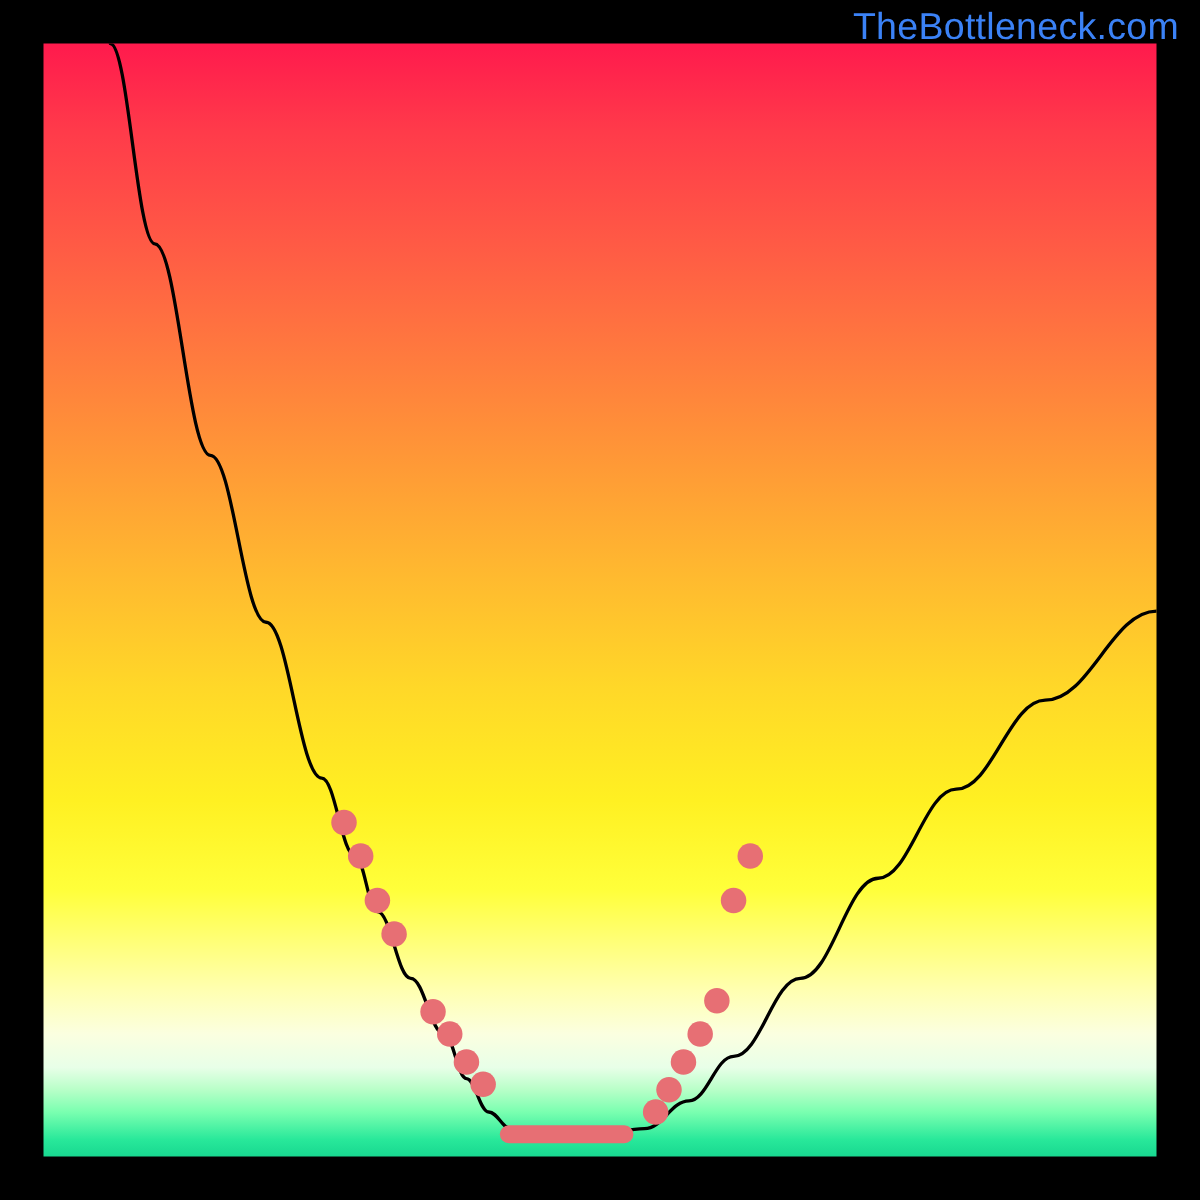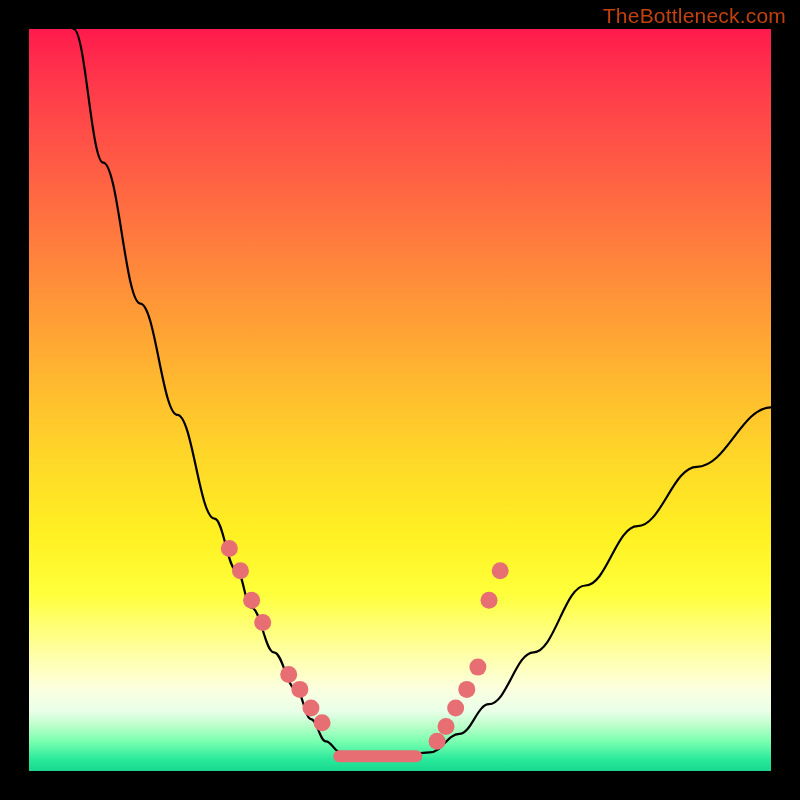--- a/index.html
+++ b/index.html
@@ -49,22 +49,22 @@
     left: 29px;
     top: 29px;
     width: 742px;
     height: 742px;
   }
   .watermark {
     position: absolute;
     top: 4px;
     right: 14px;
     font-family: Arial, Helvetica, sans-serif;
-    font-size: 21px;
-    color: #c2410c;
+    font-size: 25px;
+    color: #3b82f6;
     letter-spacing: 0.2px;
   }
 </style>
 </head>
 <body>
 
 <div class="frame">
   <div class="plot"></div>
 
   <svg class="overlay" viewBox="0 0 742 742">

